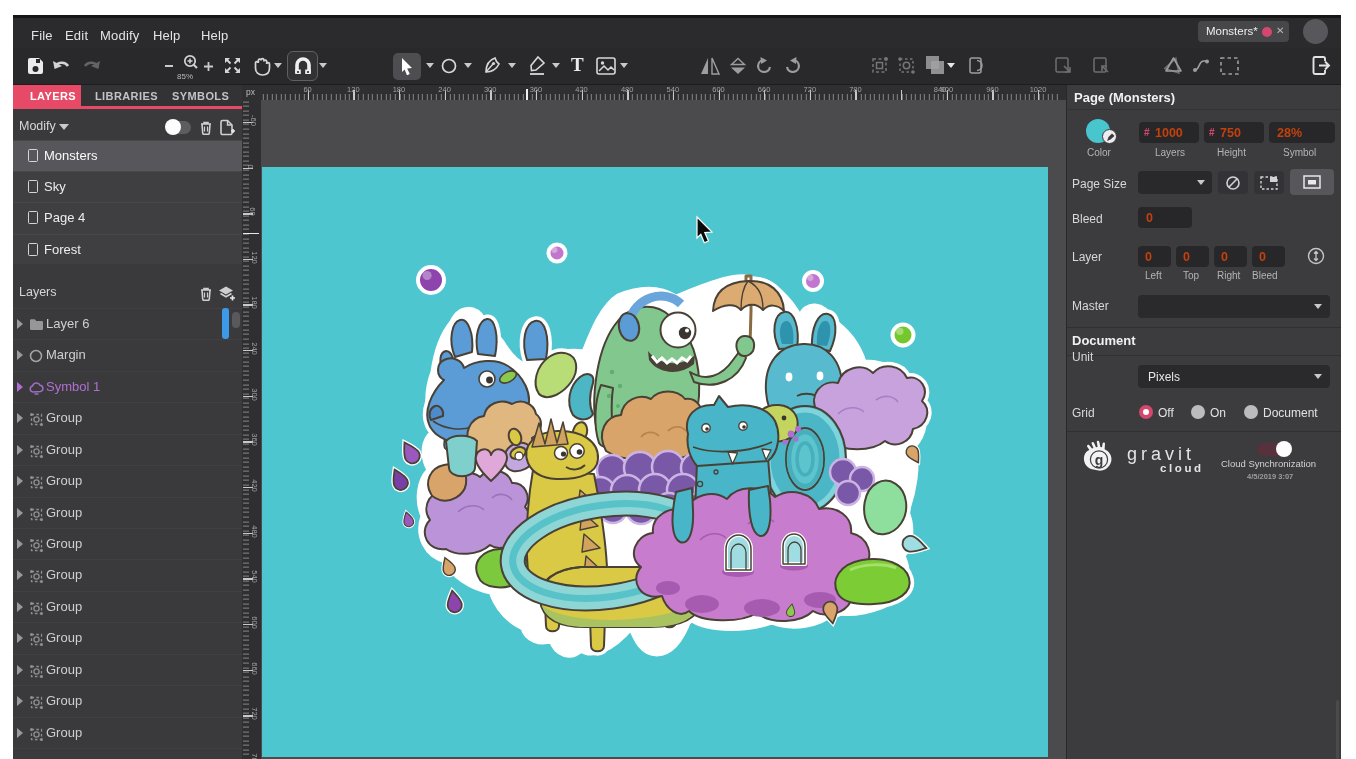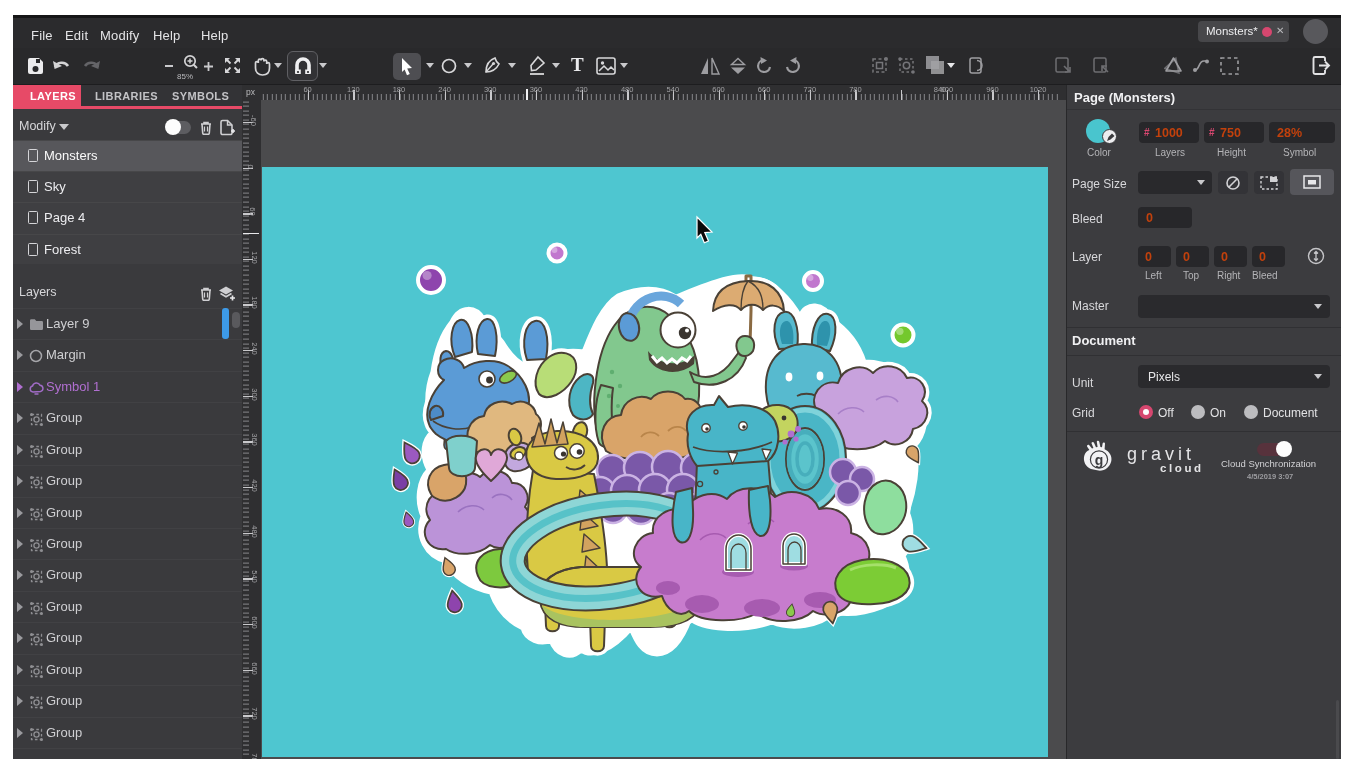--- a/index.html
+++ b/index.html
@@ -241,21 +241,21 @@
       <path d="M8 1.5 L15 5.5 L8 9.5 L1 5.5 Z" fill="#cfcfd2"></path>
       <path d="M2.5 8.5 L8 11.8 L13.5 8.5" stroke="#cfcfd2" stroke-width="1.6" fill="none"></path>
       <path d="M12 13 h5 M14.5 10.5 v5" stroke="#e8e8ea" stroke-width="1.7"></path>
     </svg>
 <div id="LROWS">
 <div class="lrow" style="top:308px">
         <div class="tri" style="border-left-color:#9a9a9e"></div>
         <svg class="abs" style="left:16px;top:9px" width="15" height="13" viewBox="0 0 15 13">
           <path d="M1 2.5 a1.2 1.2 0 0 1 1.2-1.2 h3.6 l1.5 1.8 h5.5 a1.2 1.2 0 0 1 1.2 1.2 v6.5 a1.2 1.2 0 0 1-1.2 1.2 h-10.6 a1.2 1.2 0 0 1-1.2-1.2 Z" fill="#96969a"></path>
         </svg>
-        <span class="nm" style="color:#cfcfd2">Layer 9</span>
+        <span class="nm" style="color:#cfcfd2">Layer 6</span>
       </div>
 <div class="lrow" style="top:339px">
         <div class="tri" style="border-left-color:#9a9a9e"></div>
         <svg class="abs" style="left:16px;top:9px" width="14" height="14" viewBox="0 0 14 14">
           <circle cx="7" cy="7" r="5.5" fill="none" stroke="#a5a5a9" stroke-width="1.5"></circle>
         </svg>
         <span class="nm" style="color:#cfcfd2">Margin</span>
       </div>
 <div class="lrow" style="top:371px">
         <div class="tri" style="border-left-color:#b06fd0"></div>
@@ -814,21 +814,21 @@
 <svg class="abs" style="left:1307px;top:247px" width="18" height="18" viewBox="0 0 18 18">
       <circle cx="9" cy="9" r="7.5" stroke="#c5c5c8" stroke-width="1.4" fill="none"></circle>
       <path d="M9 5 v8 M7 6.5 L9 4.5 L11 6.5 M7 11.5 L9 13.5 L11 11.5" stroke="#c5c5c8" stroke-width="1.3" fill="none"></path>
     </svg>
 <div class="rlabel" style="left:1072px;top:299px">Master</div>
 <div class="rbox" style="left:1138px;top:295px;width:192px;height:23px;background:#2a2a2d"></div>
 <div class="abs" style="left:1314px;top:304px;width:0;height:0;border-left:4.5px solid transparent;border-right:4.5px solid transparent;border-top:5.5px solid #c9c9cc"></div>
 <div class="abs" style="left:1067px;top:327px;width:274px;height:1px;background:#303033"></div>
 <div class="abs" style="left:1072px;top:333px;font-size:13px;color:#f0f0f2;font-weight:700">Document</div>
 <div class="abs" style="left:1067px;top:355px;width:274px;height:1px;background:#303033"></div>
-<div class="rlabel" style="left:1072px;top:376px">Unit</div>
+<div class="rlabel" style="left:1072px;top:350px">Unit</div>
 <div class="rbox" style="left:1138px;top:365px;width:192px;height:23px;background:#2a2a2d"></div>
 <div class="abs" style="left:1148px;top:370px;font-size:12px;color:#e6e6e8">Pixels</div>
 <div class="abs" style="left:1314px;top:374px;width:0;height:0;border-left:4.5px solid transparent;border-right:4.5px solid transparent;border-top:5.5px solid #c9c9cc"></div>
 <div class="rlabel" style="left:1072px;top:406px">Grid</div>
 <div class="abs" style="left:1139px;top:405px;width:14px;height:14px;border-radius:50%;background:#d6476f"></div>
 <div class="abs" style="left:1143px;top:409px;width:6px;height:6px;border-radius:50%;background:#fdfdfd"></div>
 <div class="abs" style="left:1158px;top:406px;font-size:12px;color:#e2e2e4;font-weight:500">Off</div>
 <div class="abs" style="left:1191px;top:405px;width:14px;height:14px;border-radius:50%;background:#bcbcbf"></div>
 <div class="abs" style="left:1210px;top:406px;font-size:12px;color:#e2e2e4;font-weight:500">On</div>
 <div class="abs" style="left:1244px;top:405px;width:14px;height:14px;border-radius:50%;background:#bcbcbf"></div>

